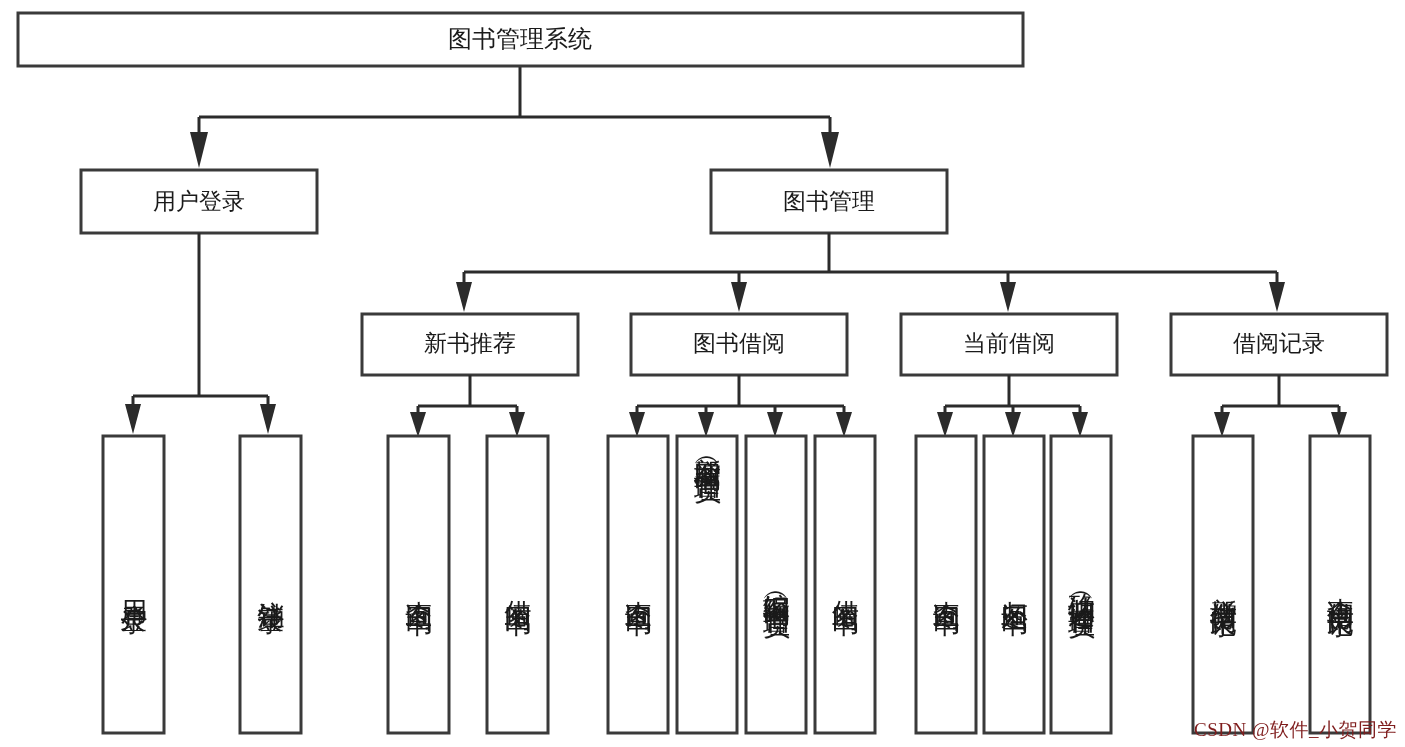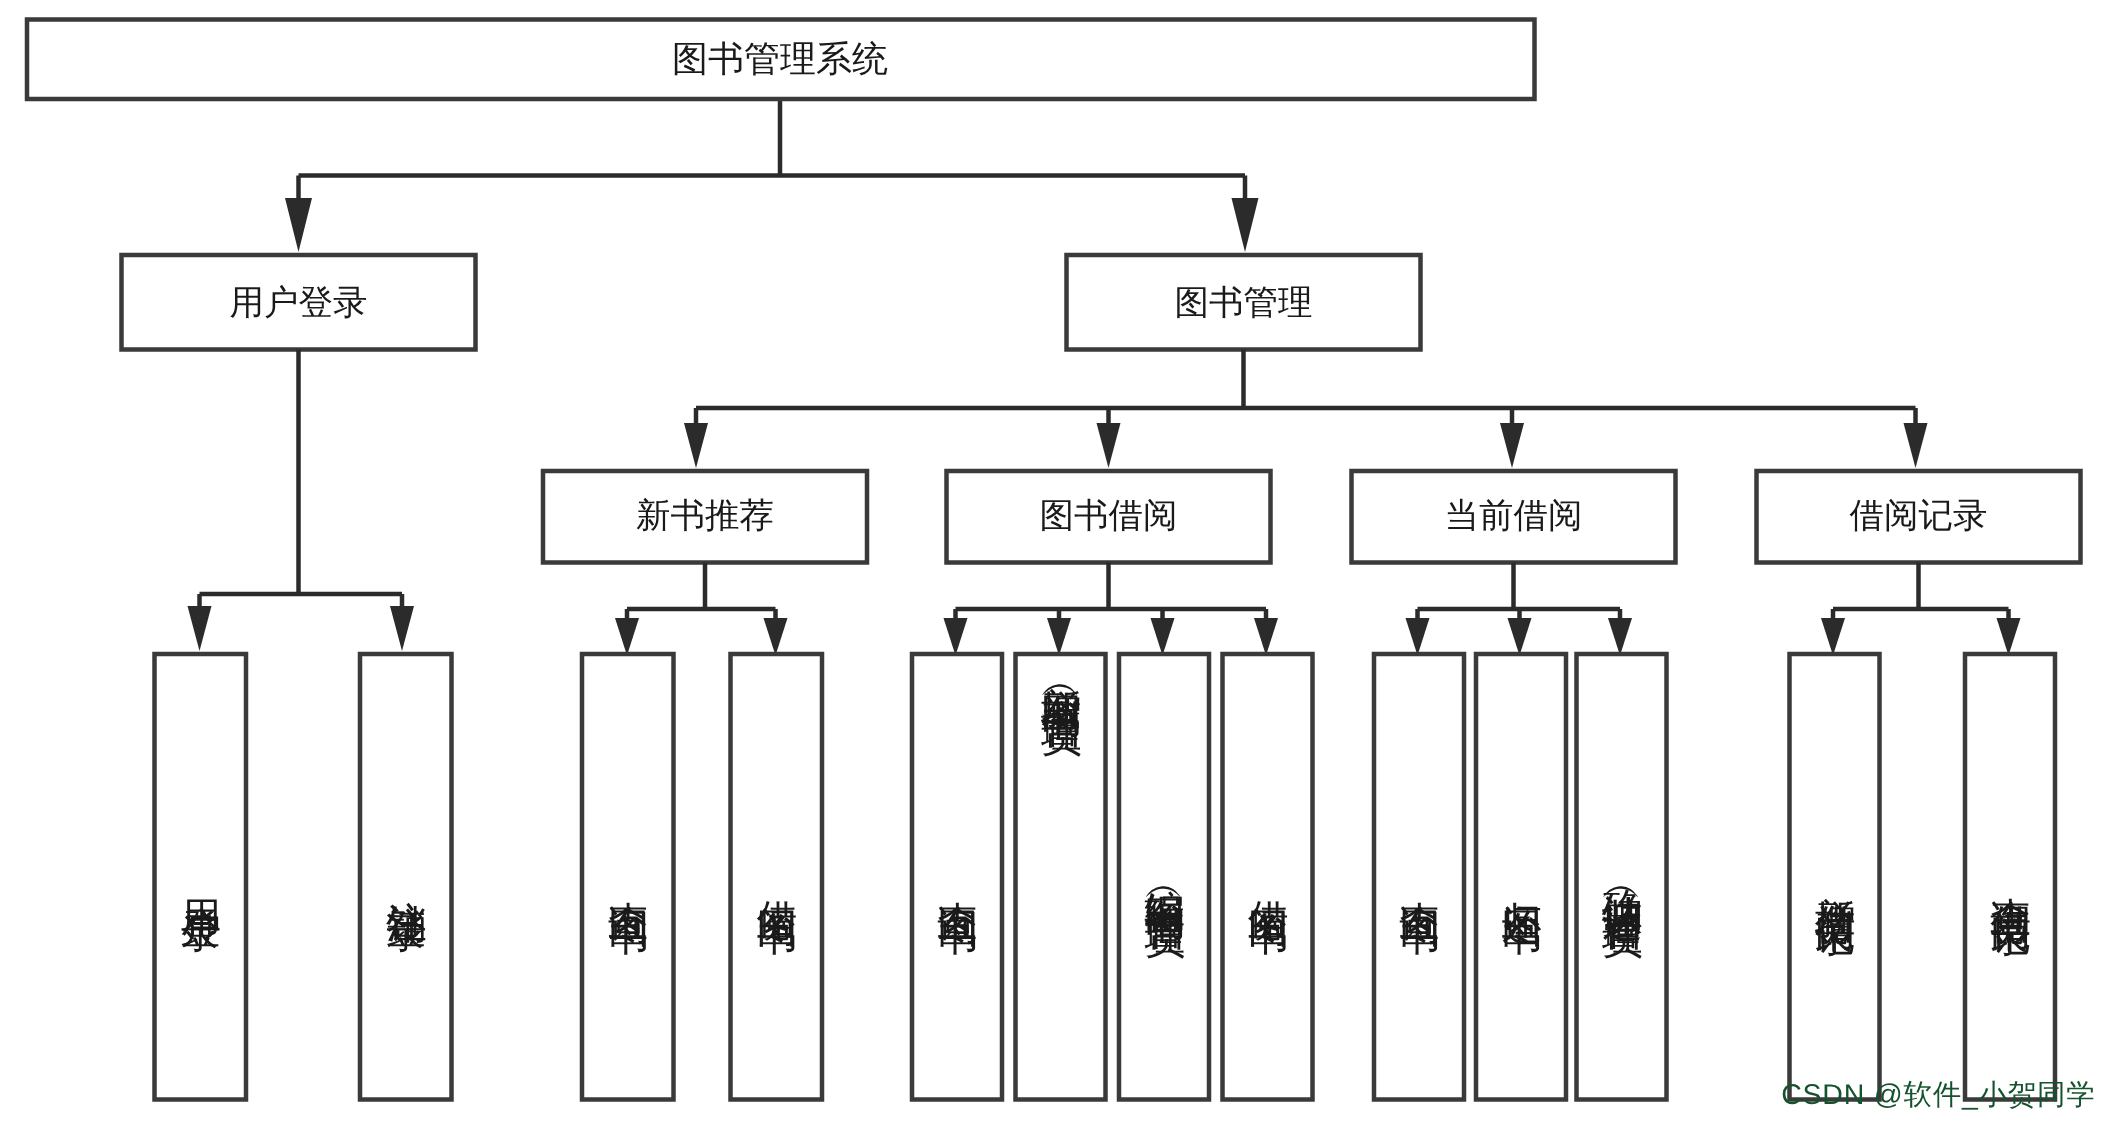--- a/index.html
+++ b/index.html
@@ -51,23 +51,23 @@
     text-anchor: middle;
     dominant-baseline: middle;
   }
   .root-label {
     font-size: 24px;
   }
   .watermark {
     position: absolute;
     right: 8px;
     bottom: 4px;
-    font-family: Liberation Sans, sans-serif;
+    font-family: Liberation Serif, serif;
     font-size: 19px;
-    color: #14532d;
+    color: #7f1d1d;
     white-space: nowrap;
     letter-spacing: 0.5px;
   }
   
   .leaf-text-layer {
     position: absolute;
     left: 0; top: 0;
     width: 1405px;
     height: 747px;
     pointer-events: none;

